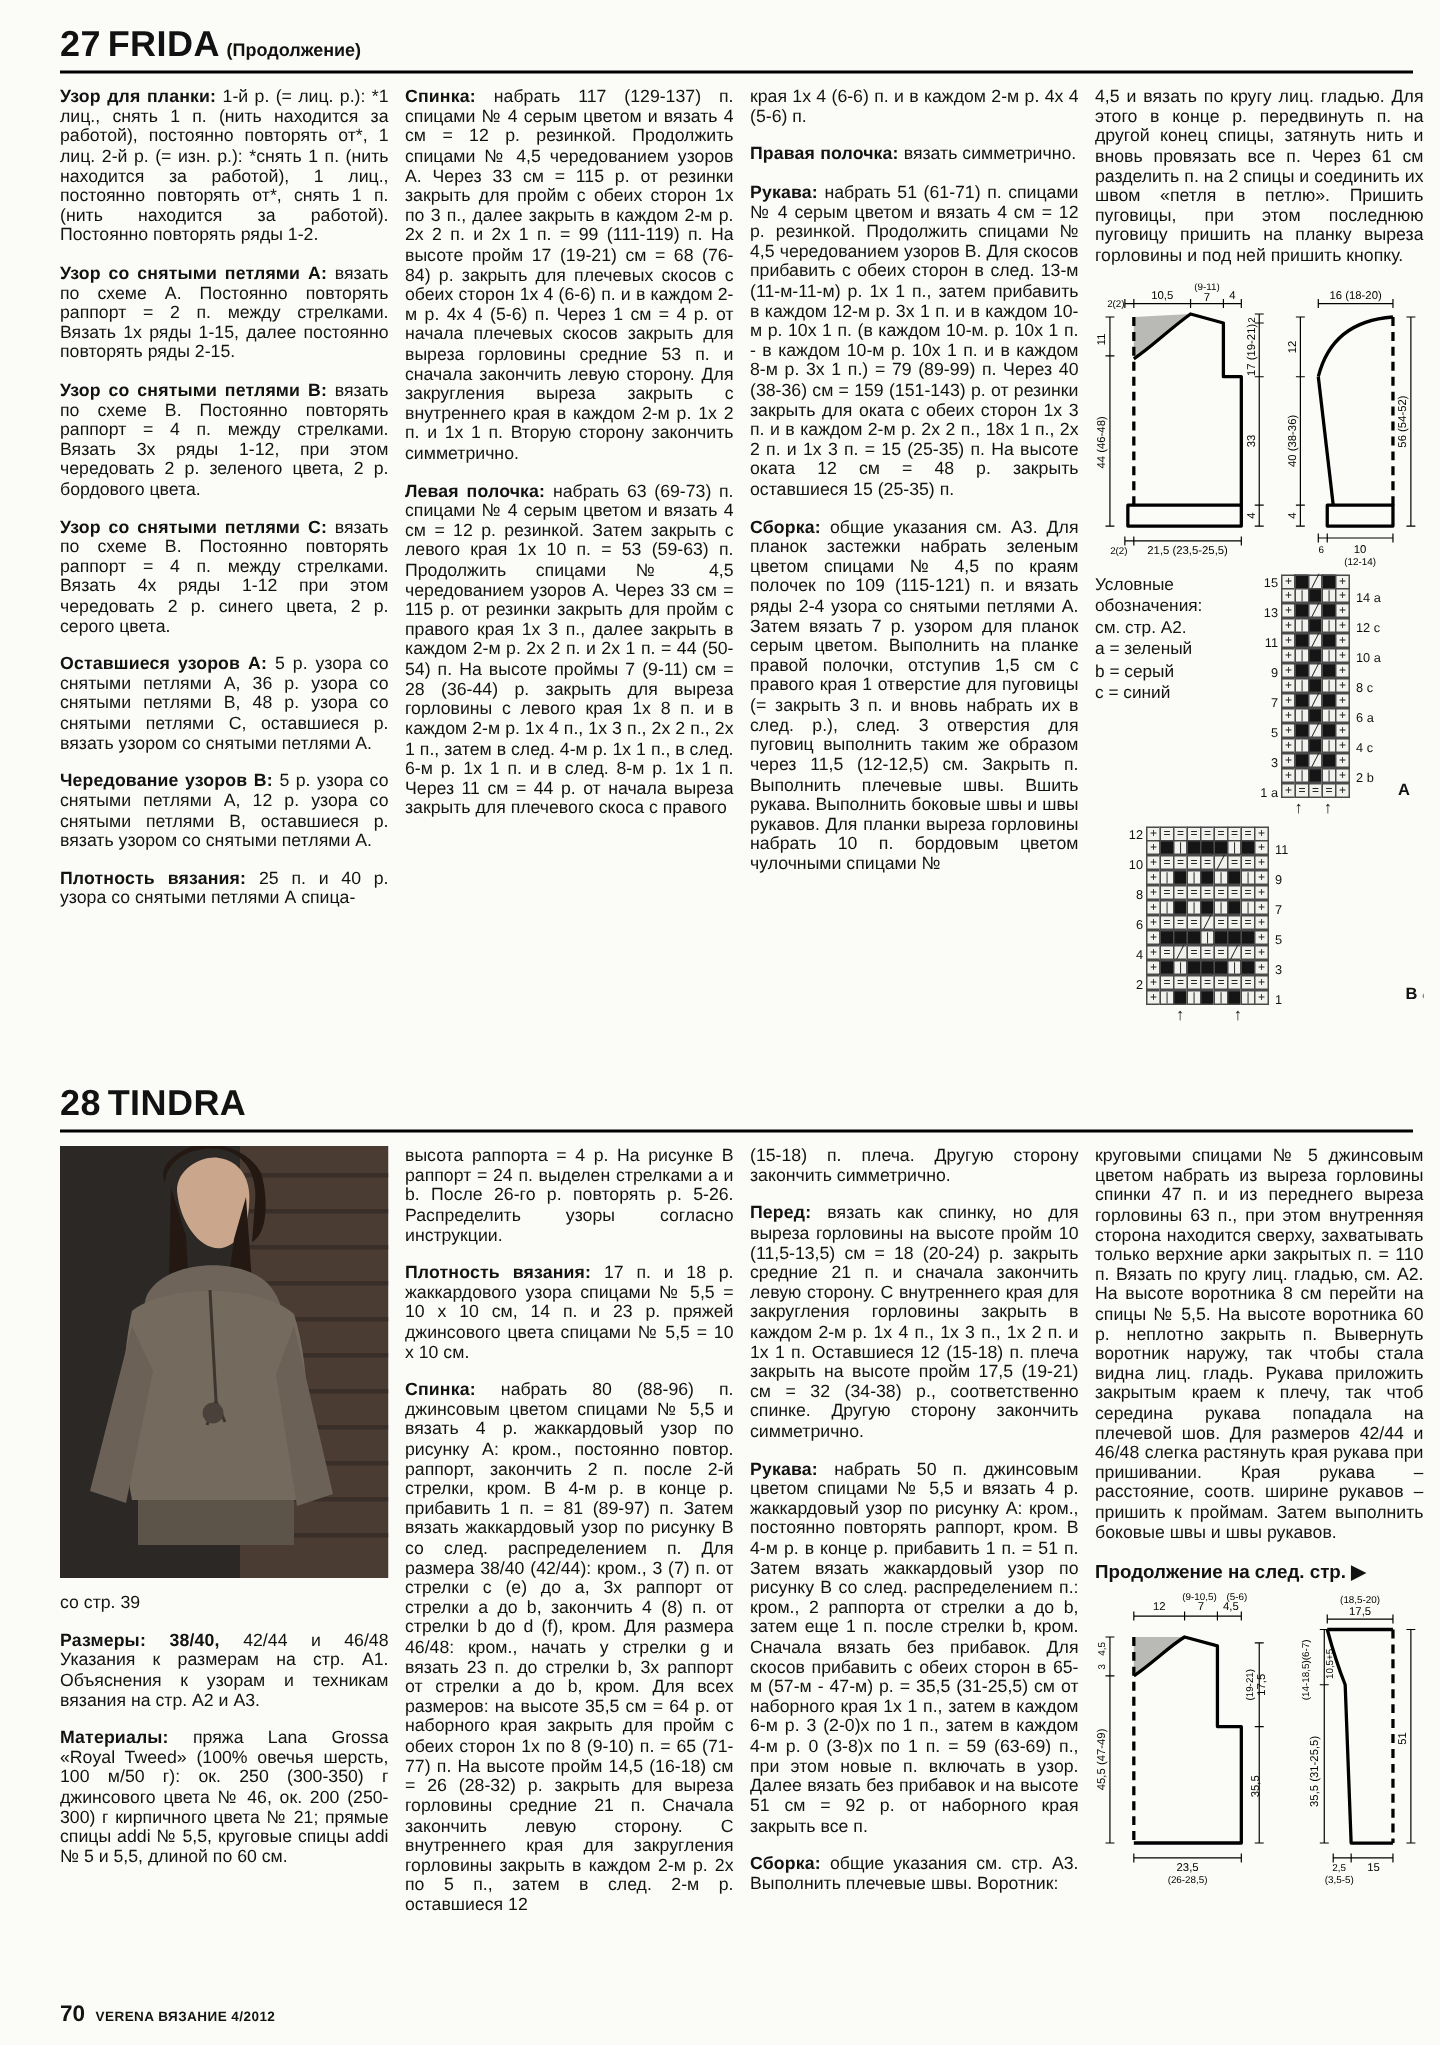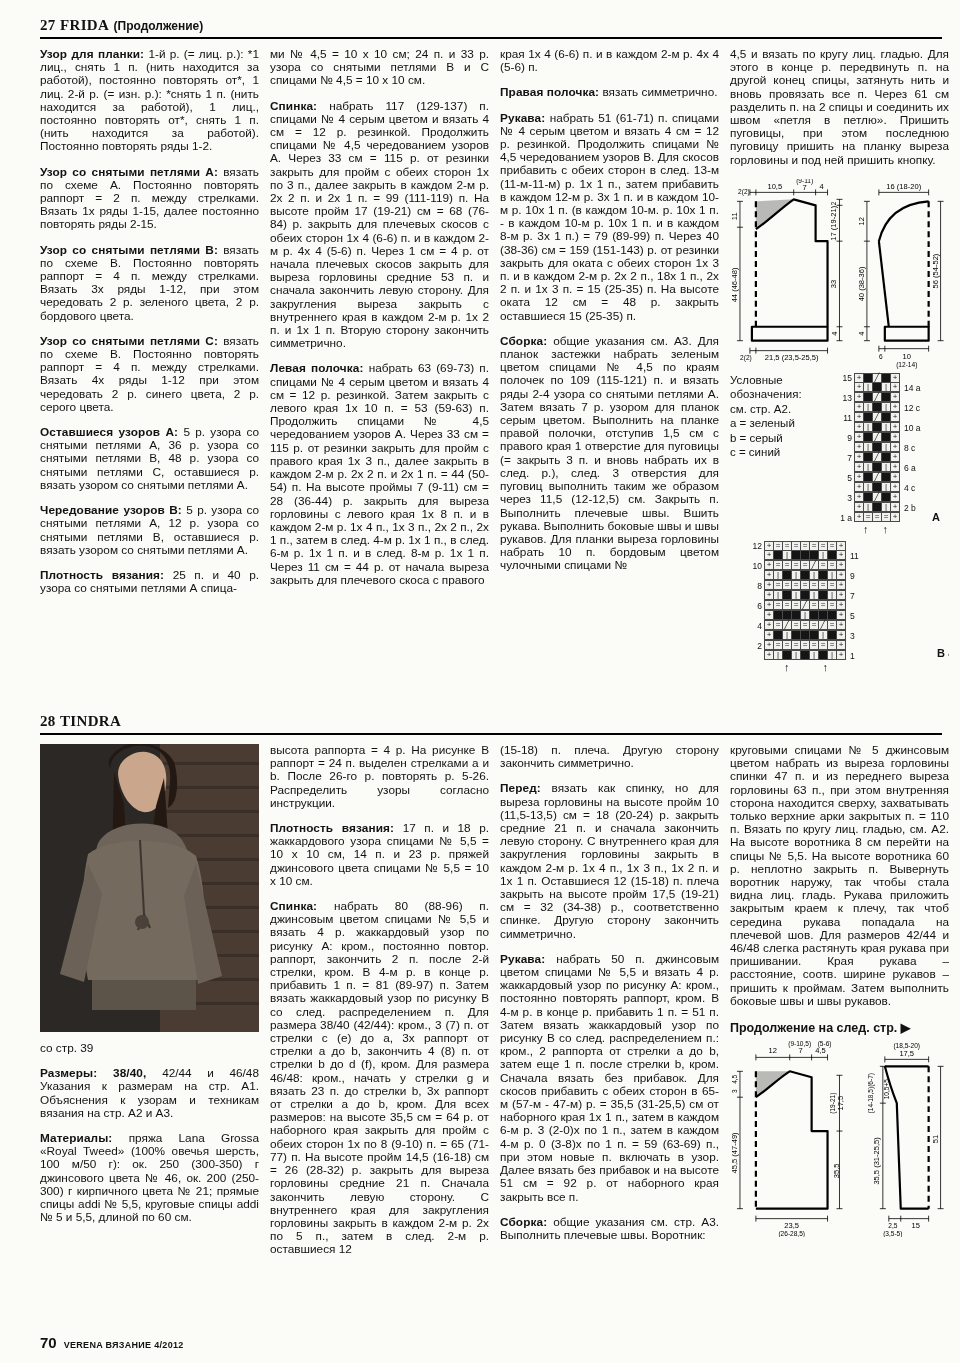--- a/index.html
+++ b/index.html
@@ -1,20 +1,20 @@
 <!DOCTYPE html>
 <html><head>
 <meta charset="utf-8">
 <style>
   html,body{margin:0;padding:0;background:#9a9a9a;}
   .page{width:960px;height:1363px;background:#fbfbf8;box-sizing:border-box;
         padding:16px 18px 0 40px;position:relative;overflow:hidden;
         font-family:"Liberation Sans",sans-serif;color:#121212;}
   .sec-head{border-bottom:2.5px solid #000;padding-bottom:3px;margin-bottom:9px;}
-  .h-num,.h-title{font-size:15px;font-weight:bold;letter-spacing:.3px;font-family:Liberation Serif, serif;}
+  .h-num,.h-title{font-size:24px;font-weight:bold;letter-spacing:.3px;}
   .h-sub{font-size:12px;font-weight:bold;}
   .cols{display:flex;gap:11px;}
   .col{width:219px;flex:0 0 219px;overflow:hidden;text-align:justify;}
   .frida-cols{height:664px;}
   .tindra-cols{height:576px;}
   .para{margin:0 0 12px 0;font-size:11.8px;line-height:13.2px;}
   .para b{letter-spacing:.1px;}
   .cont-line{margin:2px 0 6px 0;font-size:12.5px;font-weight:bold;}
   
   .photo{width:219px;height:288px;margin:0 0 10px 0;position:relative;overflow:hidden;}
@@ -66,21 +66,20 @@
     <div class="col">
         <p class="para"><b>Узор для планки: </b>1-й р. (= лиц. р.): *1 лиц., снять 1 п. (нить находится за работой), постоянно повторять от*, 1 лиц. 2-й р. (= изн. р.): *снять 1 п. (нить находится за работой), 1 лиц., постоянно повторять от*, снять 1 п. (нить находится за работой). Постоянно повторять ряды 1-2.</p>
         <p class="para"><b>Узор со снятыми петлями А: </b>вязать по схеме А. Постоянно повторять раппорт = 2 п. между стрелками. Вязать 1х ряды 1-15, далее постоянно повторять ряды 2-15.</p>
         <p class="para"><b>Узор со снятыми петлями В: </b>вязать по схеме В. Постоянно повторять раппорт = 4 п. между стрелками. Вязать 3х ряды 1-12, при этом чередовать 2 р. зеленого цвета, 2 р. бордового цвета.</p>
         <p class="para"><b>Узор со снятыми петлями С: </b>вязать по схеме В. Постоянно повторять раппорт = 4 п. между стрелками. Вязать 4х ряды 1-12 при этом чередовать 2 р. синего цвета, 2 р. серого цвета.</p>
         <p class="para"><b>Оставшиеся узоров А: </b>5 р. узора со снятыми петлями А, 36 р. узора со снятыми петлями В, 48 р. узора со снятыми петлями С, оставшиеся р. вязать узором со снятыми петлями А.</p>
         <p class="para"><b>Чередование узоров В: </b>5 р. узора со снятыми петлями А, 12 р. узора со снятыми петлями В, оставшиеся р. вязать узором со снятыми петлями А.</p>
         <p class="para"><b>Плотность вязания: </b>25 п. и 40 р. узора со снятыми петлями А спица-</p>
       </div>
     <div class="col">
-        <p class="para">ми № 4,5 = 10 х 10 см; 24 п. и 33 р. узора со снятыми петлями В и С спицами № 4,5 = 10 х 10 см.</p>
         <p class="para"><b>Спинка: </b>набрать 117 (129-137) п. спицами № 4 серым цветом и вязать 4 см = 12 р. резинкой. Продолжить спицами № 4,5 чередованием узоров А. Через 33 см = 115 р. от резинки закрыть для пройм с обеих сторон 1х по 3 п., далее закрыть в каждом 2-м р. 2х 2 п. и 2х 1 п. = 99 (111-119) п. На высоте пройм 17 (19-21) см = 68 (76-84) р. закрыть для плечевых скосов с обеих сторон 1х 4 (6-6) п. и в каждом 2-м р. 4х 4 (5-6) п. Через 1 см = 4 р. от начала плечевых скосов закрыть для выреза горловины средние 53 п. и сначала закончить левую сторону. Для закругления выреза закрыть с внутреннего края в каждом 2-м р. 1х 2 п. и 1х 1 п. Вторую сторону закончить симметрично.</p>
         <p class="para"><b>Левая полочка: </b>набрать 63 (69-73) п. спицами № 4 серым цветом и вязать 4 см = 12 р. резинкой. Затем закрыть с левого края 1х 10 п. = 53 (59-63) п. Продолжить спицами № 4,5 чередованием узоров А. Через 33 см = 115 р. от резинки закрыть для пройм с правого края 1х 3 п., далее закрыть в каждом 2-м р. 2х 2 п. и 2х 1 п. = 44 (50-54) п. На высоте проймы 7 (9-11) см = 28 (36-44) р. закрыть для выреза горловины с левого края 1х 8 п. и в каждом 2-м р. 1х 4 п., 1х 3 п., 2х 2 п., 2х 1 п., затем в след. 4-м р. 1х 1 п., в след. 6-м р. 1х 1 п. и в след. 8-м р. 1х 1 п. Через 11 см = 44 р. от начала выреза закрыть для плечевого скоса с правого</p>
       </div>
     <div class="col">
         <p class="para">края 1х 4 (6-6) п. и в каждом 2-м р. 4х 4 (5-6) п.</p>
         <p class="para"><b>Правая полочка: </b>вязать симметрично.</p>
         <p class="para"><b>Рукава: </b>набрать 51 (61-71) п. спицами № 4 серым цветом и вязать 4 см = 12 р. резинкой. Продолжить спицами № 4,5 чередованием узоров В. Для скосов прибавить с обеих сторон в след. 13-м (11-м-11-м) р. 1х 1 п., затем прибавить в каждом 12-м р. 3х 1 п. и в каждом 10-м р. 10х 1 п. (в каждом 10-м. р. 10х 1 п. - в каждом 10-м р. 10х 1 п. и в каждом 8-м р. 3х 1 п.) = 79 (89-99) п. Через 40 (38-36) см = 159 (151-143) р. от резинки закрыть для оката с обеих сторон 1х 3 п. и в каждом 2-м р. 2х 2 п., 18х 1 п., 2х 2 п. и 1х 3 п. = 15 (25-35) п. На высоте оката 12 см = 48 р. закрыть оставшиеся 15 (25-35) п.</p>
         <p class="para"><b>Сборка: </b>общие указания см. А3. Для планок застежки набрать зеленым цветом спицами № 4,5 по краям полочек по 109 (115-121) п. и вязать ряды 2-4 узора со снятыми петлями А. Затем вязать 7 р. узором для планок серым цветом. Выполнить на планке правой полочки, отступив 1,5 см с правого края 1 отверстие для пуговицы (= закрыть 3 п. и вновь набрать их в след. р.), след. 3 отверстия для пуговиц выполнить таким же образом через 11,5 (12-12,5) см. Закрыть п. Выполнить плечевые швы. Вшить рукава. Выполнить боковые швы и швы рукавов. Для планки выреза горловины набрать 10 п. бордовым цветом чулочными спицами №</p>
       </div>
     <div class="col">

